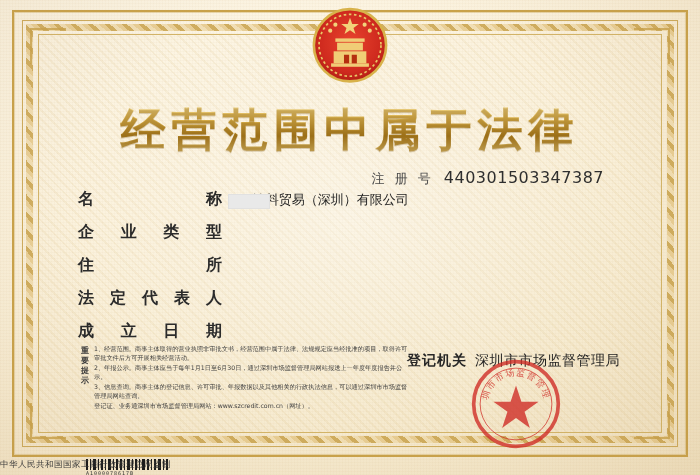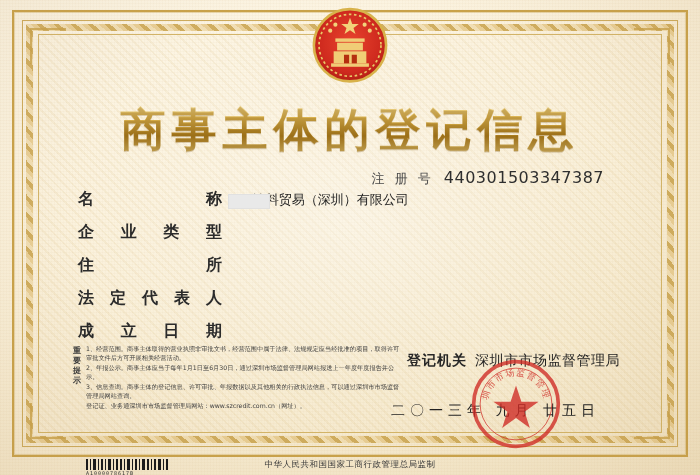--- a/index.html
+++ b/index.html
@@ -181,21 +181,21 @@
   
   .redact {
     position: absolute;
     background: #e9e9e9;
     box-shadow: 0 0 0 1px rgba(0,0,0,0.03) inset;
   }
 
   
   #notes {
     position: absolute;
-    left: 70px;
+    left: 78px;
     top: 345px;
     width: 330px;
     display: flex;
     gap: 2px;
     z-index: 5;
   }
   #notes-title {
     width: 14px;
     flex: none;
     font-family: "DejaVu Serif", "Liberation Serif", serif;
@@ -258,21 +258,21 @@
     z-index: 7;
     opacity: 0.78;
   }
 
   
   #footer {
     position: absolute;
     bottom: 4px;
     left: 0;
     right: 0;
-    text-align: center;
+    text-align: left;
     font-family: "DejaVu Sans", "Liberation Sans", sans-serif;
     font-size: 8.5px;
     color: #3a3a3a;
     letter-spacing: 0.5px;
     z-index: 5;
     margin-top: 9px;
   }
   #barcode {
     position: absolute;
     left: 86px;
@@ -332,21 +332,21 @@
     <circle cx="73" cy="31" r="2.4" fill="#f2d27a"></circle>
 
     <rect x="31" y="55" width="38" height="14" fill="#f0cd76"></rect>
     <rect x="28" y="69" width="44" height="4" fill="#f0cd76"></rect>
     <rect x="35" y="45" width="30" height="9" fill="#f0cd76"></rect>
     <rect x="43" y="59" width="6" height="10" fill="#b5300f"></rect>
     <rect x="52" y="59" width="6" height="10" fill="#b5300f"></rect>
     <rect x="33" y="40" width="34" height="4" fill="#f0cd76"></rect>
   </svg>
 
-  <div id="title">商事主体的登记信息</div>
+  <div id="title">经营范围中属于法律</div>
 
   <div id="reg-row">
     <div id="reg-label">注 册 号</div>
     <div id="reg-value">440301503347387</div>
   </div>
 
   <div id="fields">
 
     <div class="field-row">
       <div class="field-label">
@@ -410,21 +410,20 @@
       <p>3、信息查询。商事主体的登记信息、许可审批、年报数据以及其他相关的行政执法信息，可以通过深圳市市场监督管理局网站查询。</p>
       <p>登记证、业务通深圳市市场监督管理局网站：www.szcredit.com.cn（网址）。</p>
     </div>
   </div>
 
   <div id="authority-row">
     <div id="authority-label">登记机关</div>
     <div id="authority-value">深圳市市场监督管理局</div>
   </div>
 
-  <div id="date-row">二〇一三年 九月 廿五日</div>
 
   <svg id="seal" viewBox="0 0 100 100">
     <circle cx="50" cy="50" r="46" fill="none" stroke="#cf2a24" stroke-width="4"></circle>
     <circle cx="50" cy="50" r="39" fill="none" stroke="#cf2a24" stroke-width="1"></circle>
     <polygon points="50,30 55.9,47.6 74.5,47.6 59.3,58.5 65.1,76.1 50,65.2 34.9,76.1 40.7,58.5 25.5,47.6 44.1,47.6" fill="#cf2a24"></polygon>
     <path id="sealpath" d="M 50,50 m -31,0 a 31,31 0 1,1 62,0" fill="none"></path>
     <text font-size="9.5" fill="#cf2a24" font-family="DejaVu Serif, serif" letter-spacing="1.6">
       <textPath href="#sealpath" startOffset="50%" text-anchor="middle">深圳市市场监督管理局</textPath>
     </text>
   </svg>

